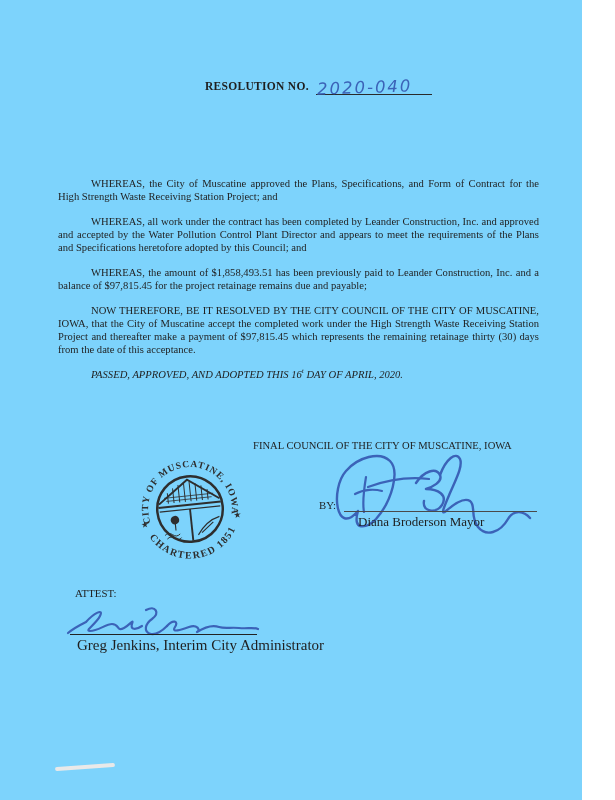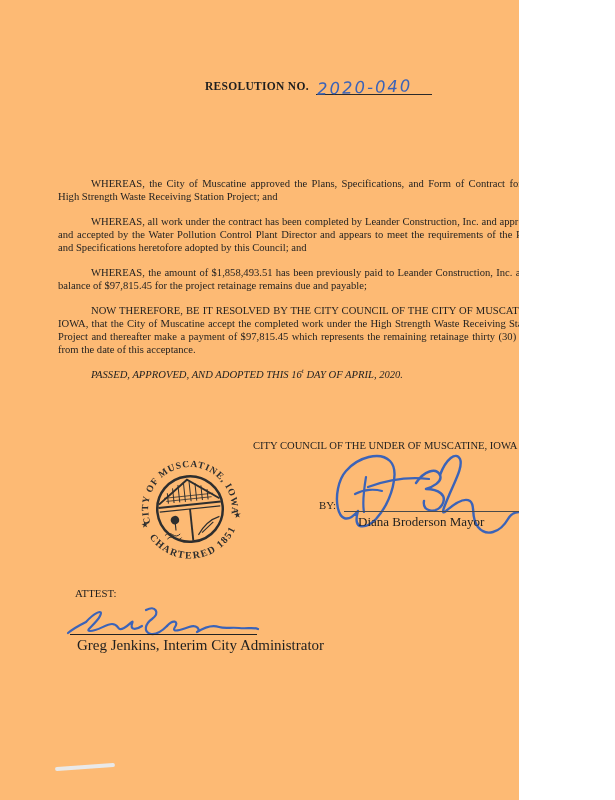--- a/index.html
+++ b/index.html
@@ -1,19 +1,19 @@
 <!DOCTYPE html>
 <html><head>
 <meta charset="utf-8">
 <style>
   html,body { margin:0; padding:0; }
   body { background:#ffffff; }
   .page {
-    position:relative; width:519px; height:800px;
-    background:#fdba74; overflow:hidden;
+    position:relative; width:582px; height:800px;
+    background:#7dd3fc; overflow:hidden;
     font-family:"Liberation Serif", serif; color:#1f1f1f;
   }
 
   
   .res-line { position:absolute; top:70px; left:205px; display:flex; align-items:flex-end; }
   .res-label { font-weight:bold; font-size:11.5px; letter-spacing:.3px; padding-bottom:3px; }
   .res-underline { position:relative; width:116px; height:24px; margin-left:7px; border-bottom:1.6px solid #2a2a2a; }
   .hand-number {
     position:absolute; left:1px; bottom:-3px; white-space:nowrap;
     font-family:"DejaVu Sans", sans-serif; font-style:italic;
@@ -69,21 +69,21 @@
 
 
   <div class="body-text">
     <p>WHEREAS, the City of Muscatine approved the Plans, Specifications, and Form of Contract for the High Strength Waste Receiving Station Project; and</p>
     <p>WHEREAS, all work under the contract has been completed by Leander Construction, Inc. and approved and accepted by the Water Pollution Control Plant Director and appears to meet the requirements of the Plans and Specifications heretofore adopted by this Council; and</p>
     <p>WHEREAS, the amount of $1,858,493.51 has been previously paid to Leander Construction, Inc. and a balance of $97,815.45 for the project retainage remains due and payable;</p>
     <p>NOW THEREFORE, BE IT RESOLVED BY THE CITY COUNCIL OF THE CITY OF MUSCATINE, IOWA, that the City of Muscatine accept the completed work under the High Strength Waste Receiving Station Project and thereafter make a payment of $97,815.45 which represents the remaining retainage thirty (30) days from the date of this acceptance.</p>
     <p class="no-justify"><span>PASSED, APPROVED, AND ADOPTED THIS 16</span><sup>t</sup><span> DAY OF APRIL, 2020.</span></p>
   </div>
 
-  <div class="council-line">CITY COUNCIL OF THE UNDER OF MUSCATINE, IOWA</div>
+  <div class="council-line">FINAL COUNCIL OF THE CITY OF MUSCATINE, IOWA</div>
 
   <svg class="seal" viewBox="0 0 120 120">
     <defs>
       <path id="sealTop" d="M 18.7 75.0 A 44 44 0 1 1 101.3 75.0"></path>
       <path id="sealBottom" d="M 11.1 77.8 A 52 52 0 0 0 108.9 77.8"></path>
     </defs>
     <g transform="rotate(-6 60 60)">
       <text font-size="10" letter-spacing="1">
         <textPath href="#sealTop" startOffset="50%" text-anchor="middle">CITY OF MUSCATINE, IOWA</textPath>
       </text>

